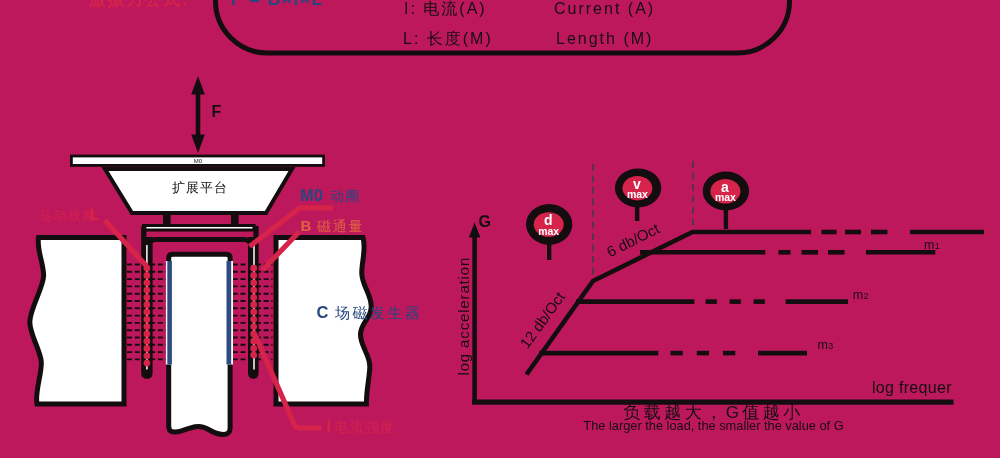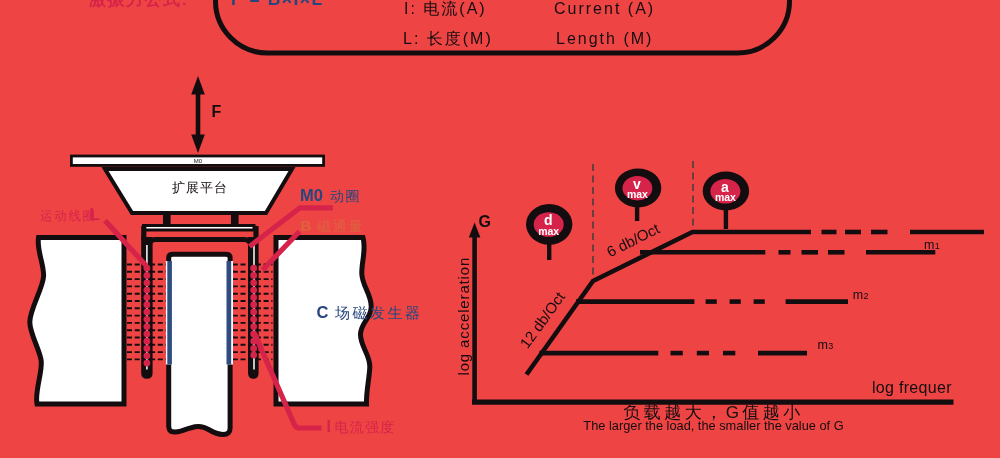--- a/index.html
+++ b/index.html
@@ -1,16 +1,16 @@
 <!DOCTYPE html>
 <html><head>
 <meta charset="utf-8">
 <style>
 html,body{margin:0;padding:0;background:#fff;}
-#stage{position:relative;width:1000px;height:458px;overflow:hidden;background:#ef4444;
+#stage{position:relative;width:1000px;height:458px;overflow:hidden;background:#be185d;
  font-family:"Liberation Sans",sans-serif;}
 svg text{font-family:"Liberation Sans",sans-serif;}
 </style>
 </head>
 <body>
 <div id="stage">
 <svg width="1000" height="458" viewBox="0 0 1000 458">
 
 <rect x="215.5" y="-70" width="574" height="123" rx="52" fill="none" stroke="#140d10" stroke-width="5"></rect>
 <text x="89" y="4.5" font-size="17" font-weight="bold" fill="#d5234a" letter-spacing="1.5">激振力公式:</text>

